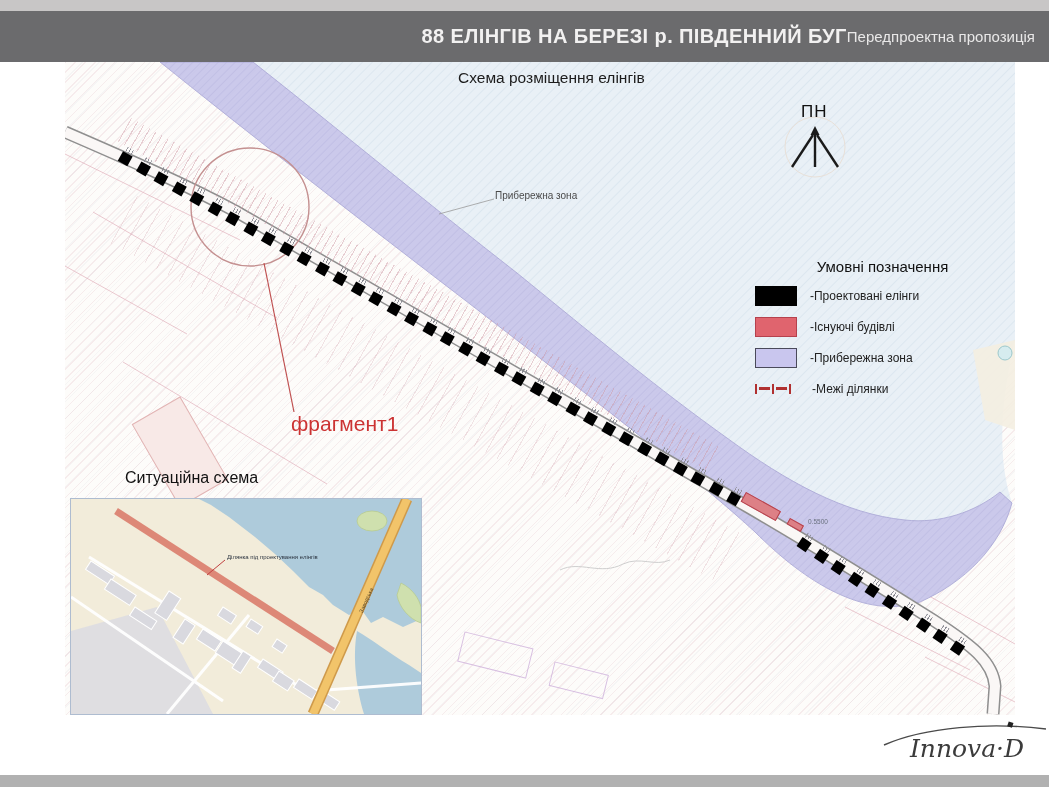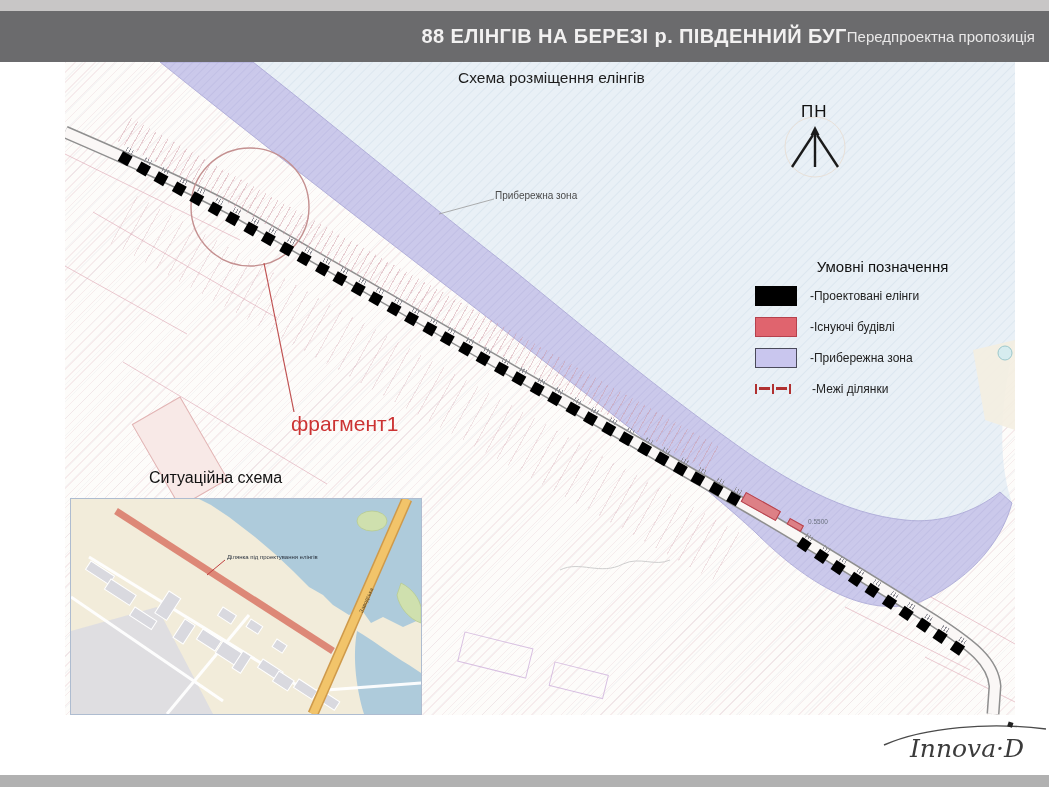--- a/index.html
+++ b/index.html
@@ -59,21 +59,21 @@
   .legend-title{font-size:15px;color:#111;text-align:center;margin-bottom:10px;}
   .legend-row{display:flex;align-items:center;margin-bottom:10px;height:21px;}
   .legend-row.gap{margin-top:8px;}
   .swatch{width:42px;height:20px;box-sizing:border-box;margin-right:13px;flex:0 0 auto;}
   .legend-dash{width:46px;height:12px;margin-right:11px;display:flex;align-items:center;gap:2px;flex:0 0 auto;}
   .legend-dash .bar{width:2px;height:10px;background:#b03030;}
   .legend-dash .dash{width:11px;height:3px;background:#b03030;}
   .legend-label{font-size:12px;color:#222;white-space:nowrap;}
 
   
-  .inset-title{position:absolute;left:125px;top:469px;font-size:16px;color:#111;z-index:5;margin-left:24px;}
+  .inset-title{position:absolute;left:125px;top:469px;font-size:16px;color:#111;z-index:5;}
   .inset{position:absolute;left:70px;top:498px;width:350px;height:215px;z-index:5;
          border:1px solid #aebcd0;box-sizing:content-box;background:#f2ecda;}
   .inset svg{display:block;}
 
   
   .logo{position:absolute;left:880px;top:718px;width:169px;height:52px;}
   .logo svg{position:absolute;left:0;top:0;}
   .logo-text{position:absolute;left:8px;top:16px;width:158px;text-align:center;
      font-family:"DejaVu Serif",serif;font-style:italic;font-size:25px;color:#3b3b3b;}
   .bottom-bar{position:absolute;left:0;top:775px;width:1049px;height:12px;background:#b1b1b1;}

